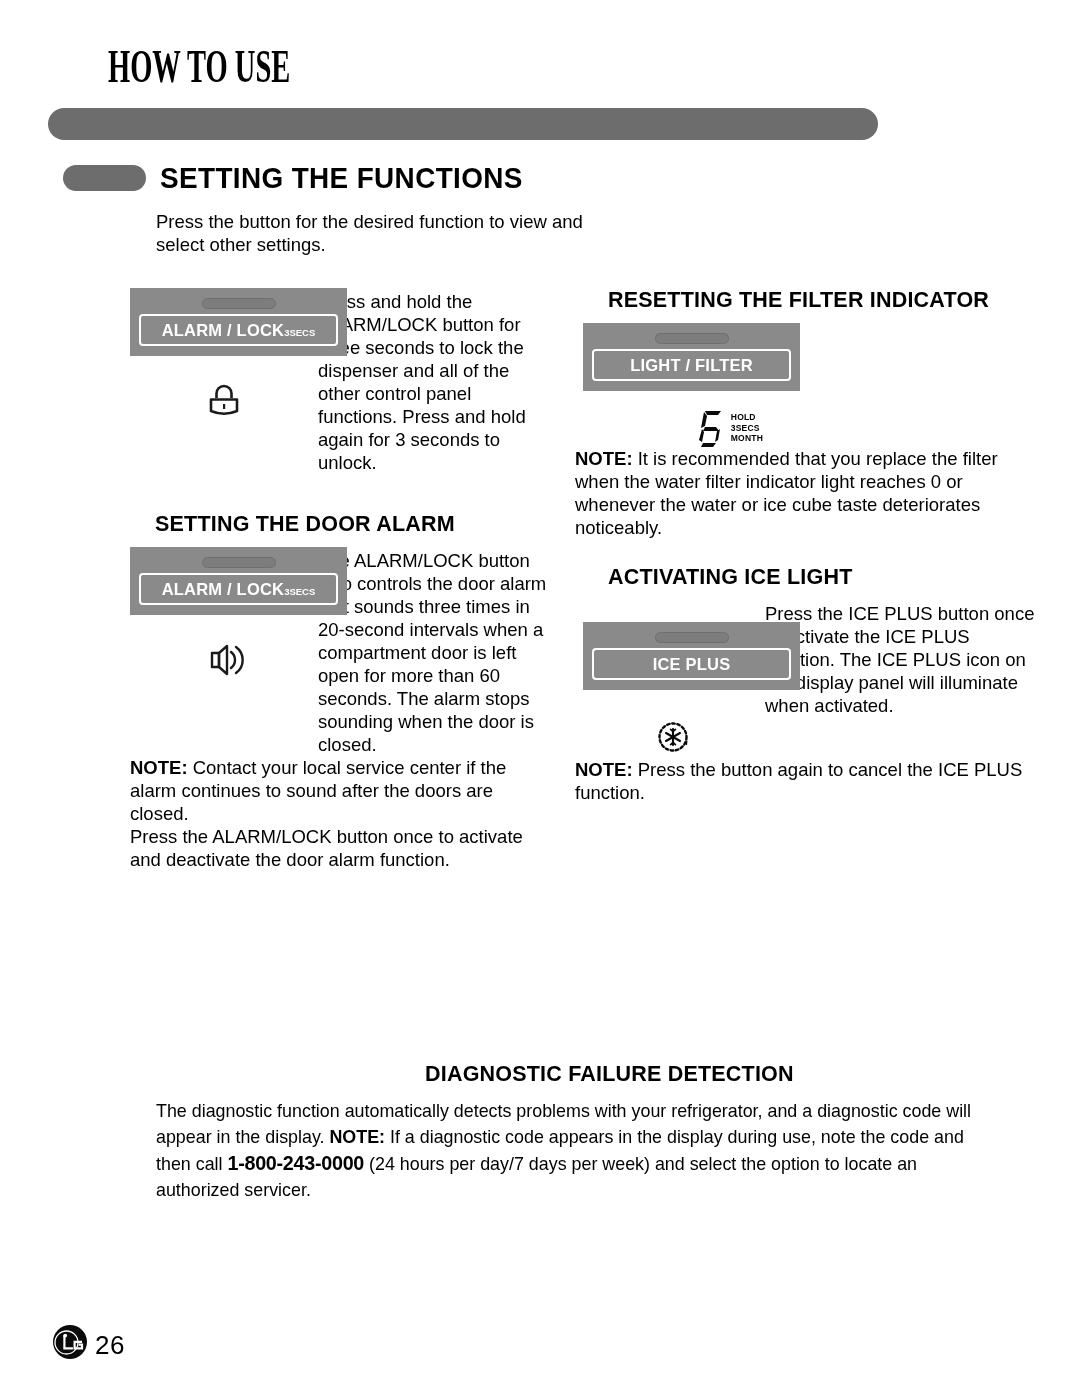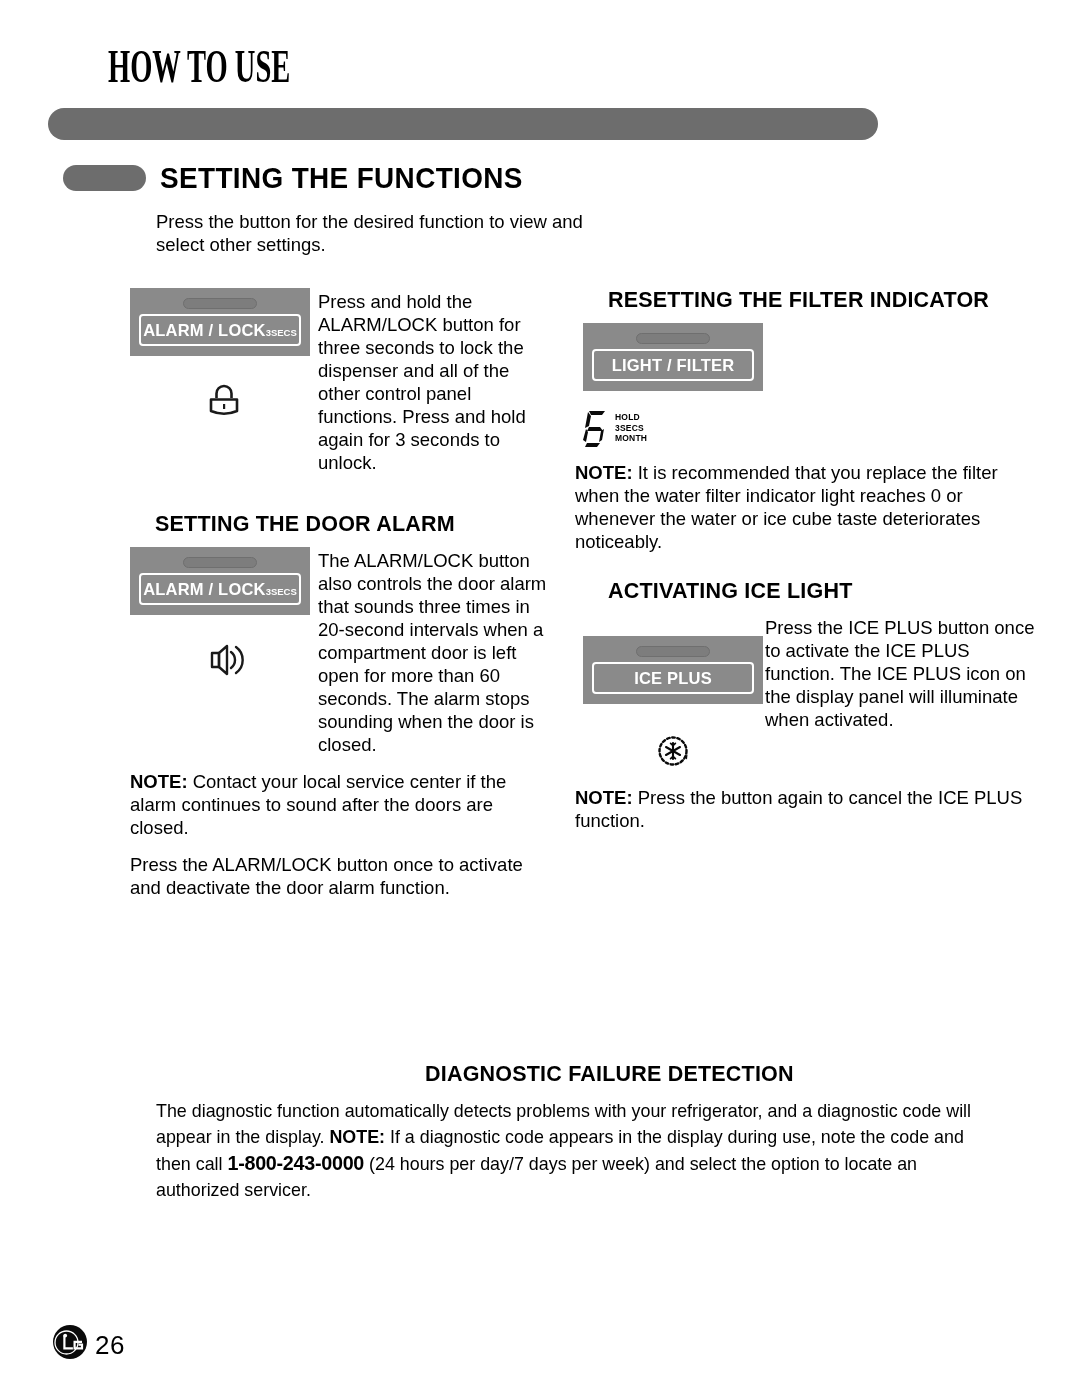--- a/index.html
+++ b/index.html
@@ -88,21 +88,21 @@
   
   .panel-block {
     position: relative;
     display: flex;
     align-items: flex-start;
   }
   .panel-figure { width: 188px; flex: 0 0 188px; }
   .col-right .panel-figure { width: 180px; flex: 0 0 180px; margin-left: 8px; }
 
   .cp {
-    width: 180px;
+    width: 217px;
     height: 68px;
     background: #8a8a8a;
     position: relative;
     box-sizing: border-box;
   }
   .cp .led {
     position: absolute;
     left: 50%;
     transform: translateX(-50%);
     top: 10px;
@@ -139,21 +139,21 @@
     position: relative;
     top: 2px;
   }
 
   
   .fig-icon {
     margin-top: 26px;
     display: flex;
     justify-content: center;
   }
-  .fig-icon.filter-icon-wrap { margin-top: 18px; justify-content: flex-start; }
+  .fig-icon.filter-icon-wrap { margin-top: 18px; justify-content: flex-end; }
 
   .seg-icon { display: flex; align-items: center; }
   .seg-labels {
     display: flex;
     flex-direction: column;
     margin-left: 6px;
     font-size: 8.5px;
     font-weight: bold;
     line-height: 10.5px;
     letter-spacing: 0.2px;
@@ -164,21 +164,20 @@
     flex: 1;
     font-size: 18.5px;
     line-height: 23px;
     padding-top: 2px;
   }
   .col-right .panel-text { padding-left: 2px; }
 
   .para {
     font-size: 18.5px;
     line-height: 23px;
-    margin-top: 14px;
   }
   .para b { font-weight: bold; }
 
   .block-gap-lg { height: 38px; }
   .block-gap-md { height: 26px; }
 
   
   .diag-heading {
     position: absolute;
     left: 425px;

